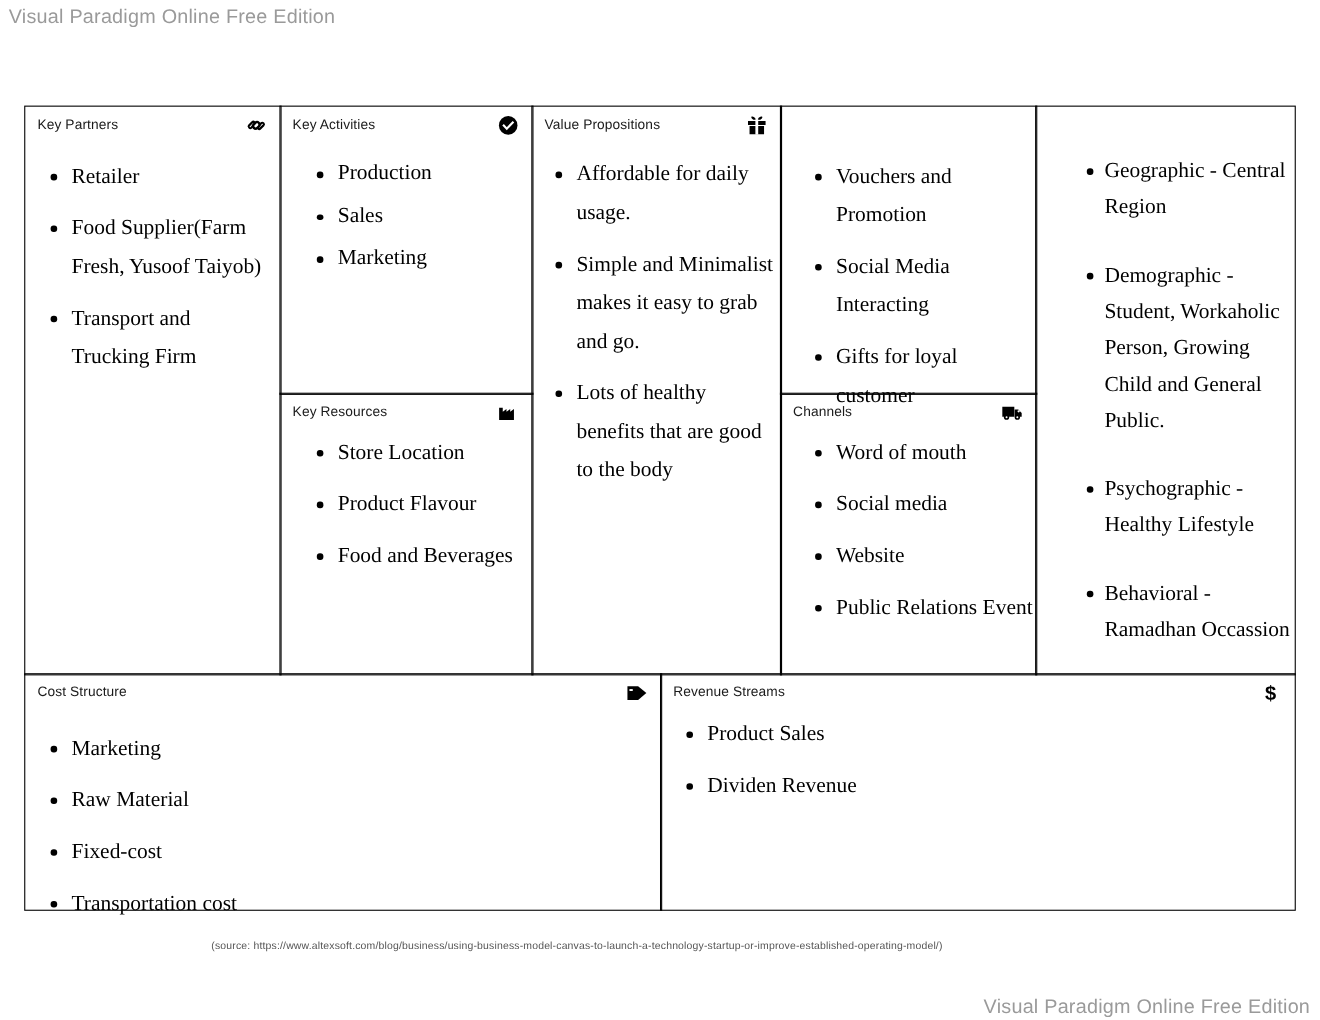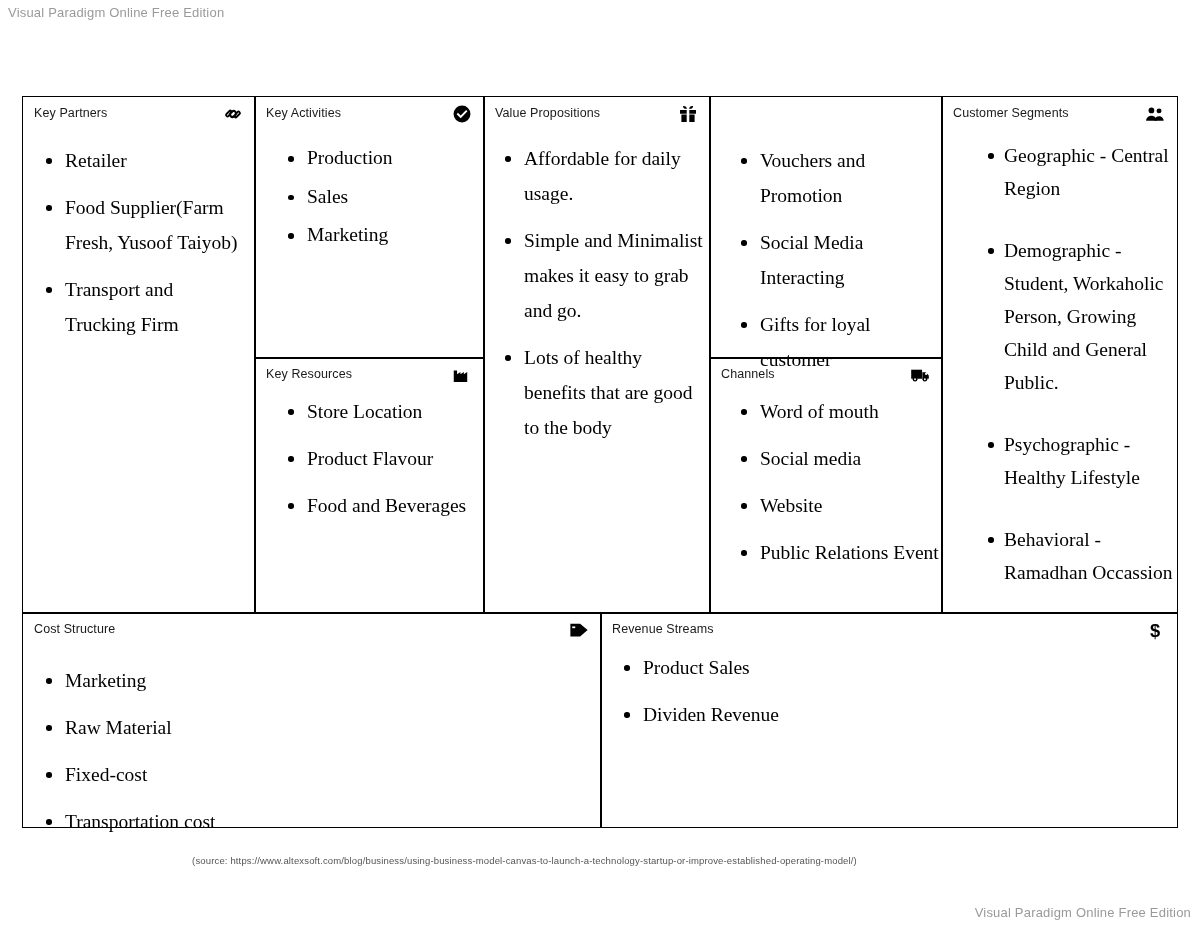--- a/index.html
+++ b/index.html
@@ -13,21 +13,21 @@
     position: relative;
     font-family: "Liberation Sans", sans-serif;
     color: #000000;
     overflow: hidden;
   }
 
   
   .watermark {
     position: absolute;
     font-family: "Liberation Sans", sans-serif;
-    font-size: 13px;
+    font-size: 18px;
     color: #9a9a9a;
     letter-spacing: 0.2px;
     white-space: nowrap;
     text-align: center;
   }
   .watermark-top { left: 8px; top: 5px; }
   .watermark-bottom { right: 9px; top: 905px; }
 
   
   #canvas {
@@ -249,31 +249,20 @@
     </div>
     <ul class="bullets">
       <li>Word of mouth</li>
       <li>Social media</li>
       <li>Website</li>
       <li>Public Relations Event</li>
     </ul>
   </div>
 
   <div class="cell c-segments">
-    <div class="cell-head">
-      <span class="cell-title">Customer Segments</span>
-      <span class="cell-icon">
-        <svg viewBox="0 0 24 24" fill="#000000">
-          <circle cx="8.1" cy="8.1" r="3.1"></circle>
-          <path d="M2.3 19.4c0-3.2 2.6-5.5 5.8-5.5s5.8 2.3 5.8 5.5z"></path>
-          <circle cx="16.4" cy="8.6" r="2.7"></circle>
-          <path d="M11.4 19.4c0-2.9 2.3-5 5-5s5 2.1 5 5z"></path>
-        </svg>
-      </span>
-    </div>
     <ul class="bullets">
       <li>Geographic - Central Region</li>
       <li>Demographic - Student, Workaholic Person, Growing Child and General Public.</li>
       <li>Psychographic - Healthy Lifestyle</li>
       <li>Behavioral - Ramadhan Occassion</li>
     </ul>
   </div>
 
   <div class="cell c-cost">
     <div class="cell-head">

